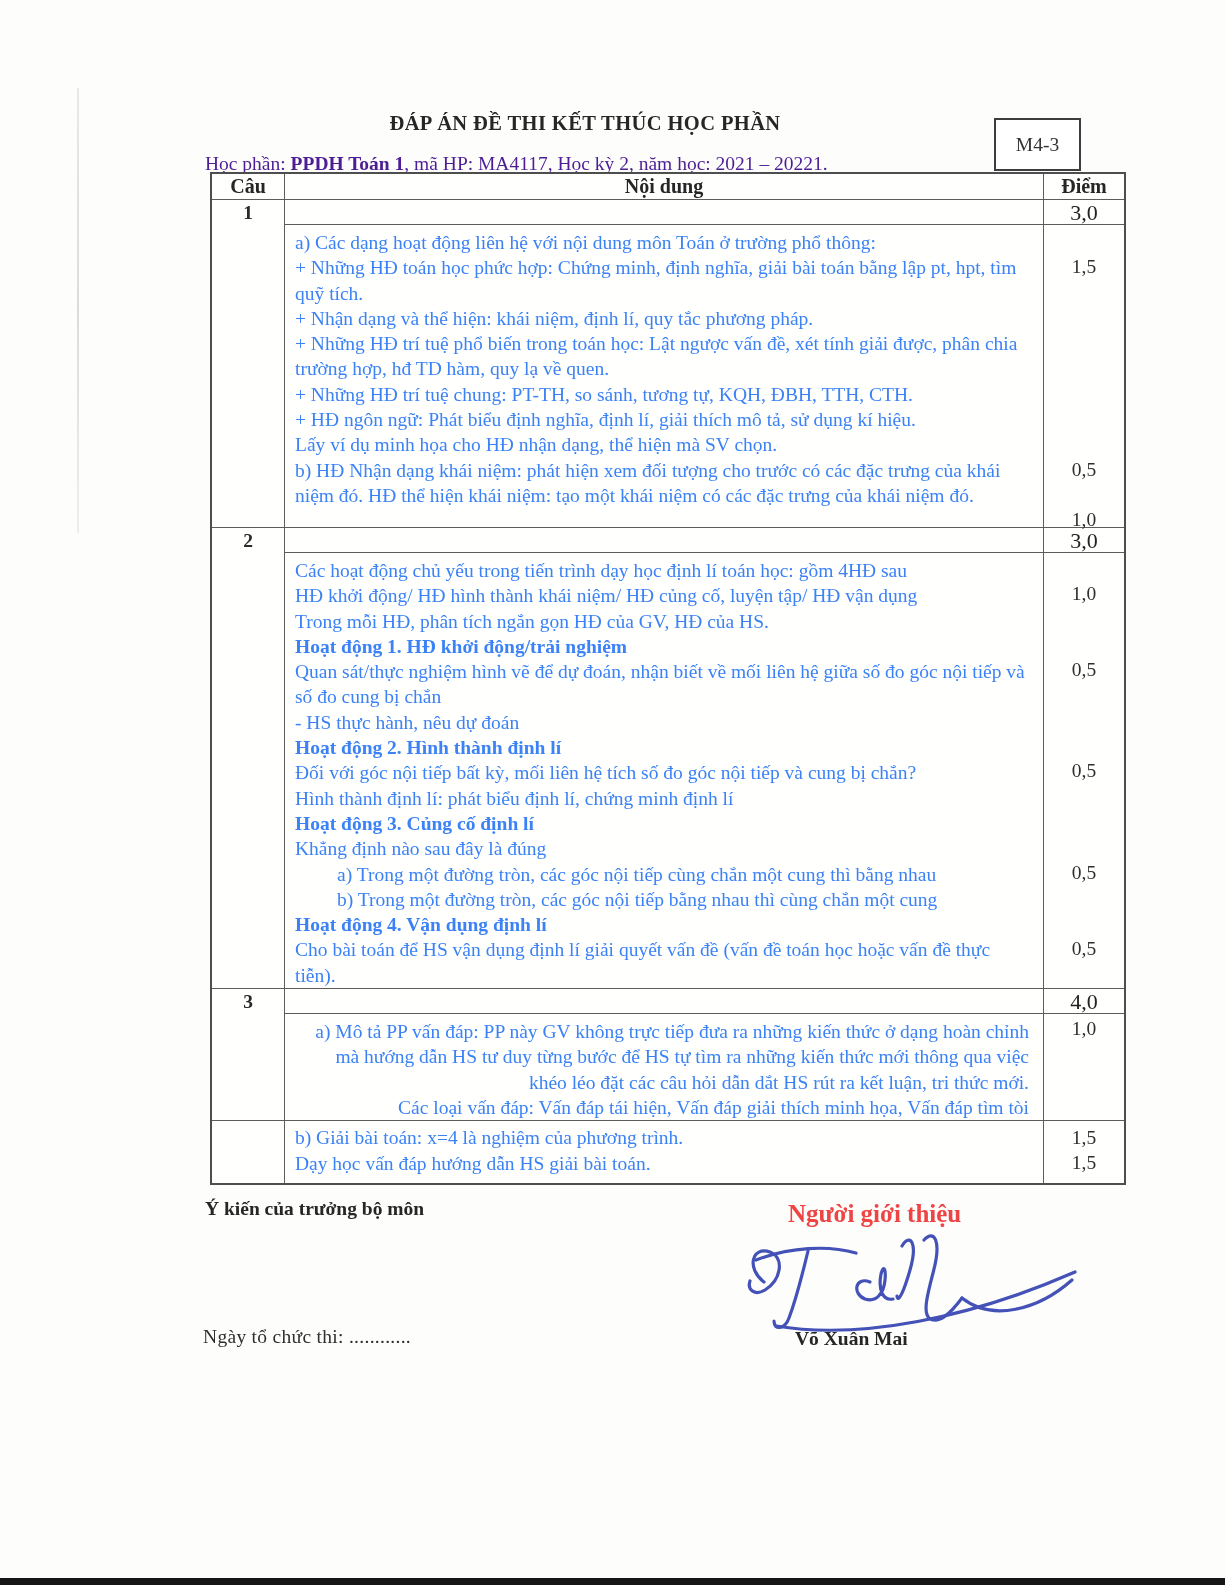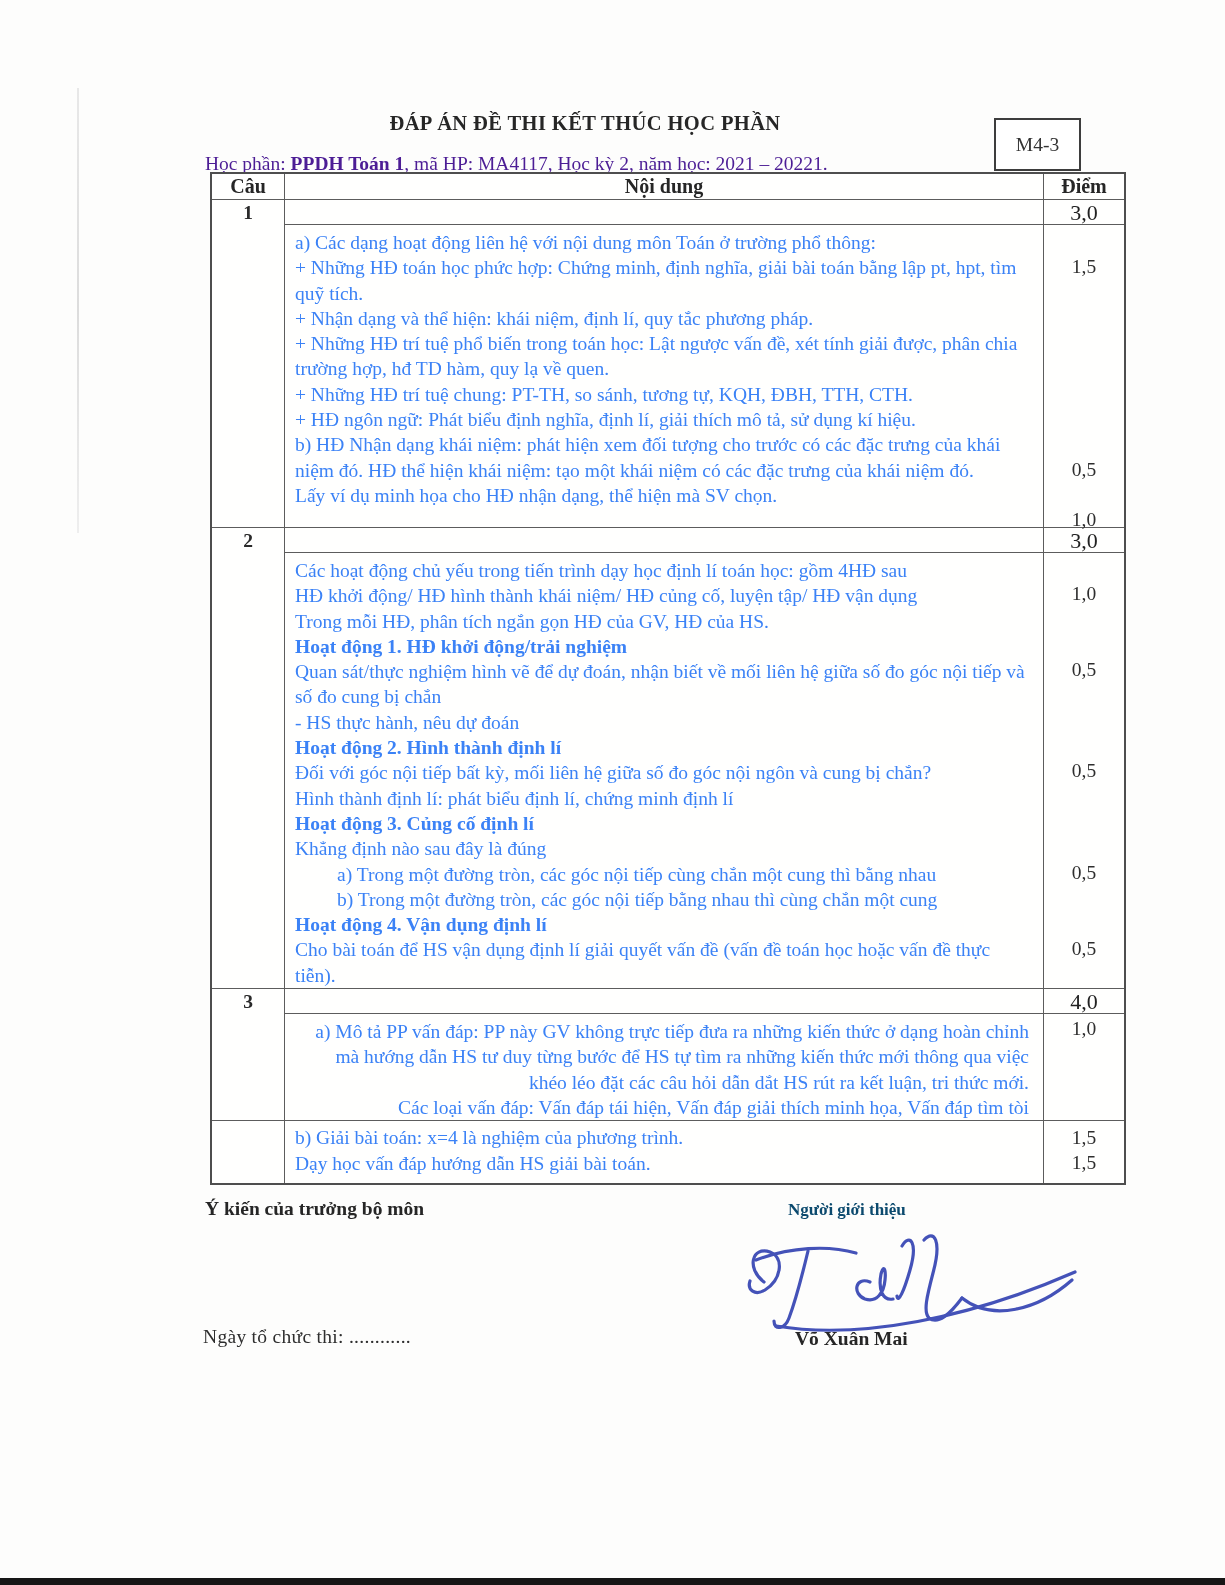--- a/index.html
+++ b/index.html
@@ -115,21 +115,21 @@
   .g-q3bc { grid-row:8; grid-column:2; }
   .g-q3bp { grid-row:8; grid-column:3; }
 
   
   .f-left-title {
     position:absolute; left:205px; top:1198px;
     font-weight:bold; font-size:19.5px; color:#262626;
   }
   .f-right-title {
     position:absolute; left:788px; top:1200px;
-    font-weight:bold; font-size:17px; color:#0c4a6e;
+    font-weight:bold; font-size:25px; color:#ef4444;
   }
   .f-date {
     position:absolute; left:203px; top:1326px;
     font-size:19.5px; color:#2e2e2e; letter-spacing:.3px;
   }
   .f-signer {
     position:absolute; left:795px; top:1328px;
     font-weight:bold; font-size:19.5px; color:#262626;
   }
   .signature {
@@ -158,41 +158,41 @@
     <div class="c numcell g-q1n">1</div>
     <div class="c strip g-q1s"></div>
     <div class="c strip totalcell last g-q1t">3,0</div>
     <div class="c content g-q1c" id="q1-content">
       <div class="ln">a) Các dạng hoạt động liên hệ với nội dung môn Toán ở trường phổ thông:</div>
       <div class="ln">+ Những HĐ toán học phức hợp: Chứng minh, định nghĩa, giải bài toán bằng lập pt, hpt, tìm quỹ tích.</div>
       <div class="ln">+ Nhận dạng và thể hiện: khái niệm, định lí, quy tắc phương pháp.</div>
       <div class="ln">+ Những HĐ trí tuệ phổ biến trong toán học: Lật ngược vấn đề, xét tính giải được, phân chia trường hợp, hđ TD hàm, quy lạ về quen.</div>
       <div class="ln">+ Những HĐ trí tuệ chung: PT-TH, so sánh, tương tự, KQH, ĐBH, TTH, CTH.</div>
       <div class="ln">+ HĐ ngôn ngữ: Phát biểu định nghĩa, định lí, giải thích mô tả, sử dụng kí hiệu.</div>
+      <div class="ln">Lấy ví dụ minh họa cho HĐ nhận dạng, thể hiện mà SV chọn.</div>
       <div class="ln">b) HĐ Nhận dạng khái niệm: phát hiện xem đối tượng cho trước có các đặc trưng của khái niệm đó. HĐ thể hiện khái niệm: tạo một khái niệm có các đặc trưng của khái niệm đó.</div>
-      <div class="ln">Lấy ví dụ minh họa cho HĐ nhận dạng, thể hiện mà SV chọn.</div>
     </div>
     <div class="c pts last g-q1p" id="q1-pts">
       <span class="sc p0">1,5</span>
       <span class="sc p1">0,5</span>
       <span class="sc p2">1,0</span>
     </div>
 
     <div class="c numcell g-q2n">2</div>
     <div class="c strip g-q2s"></div>
     <div class="c strip totalcell last g-q2t">3,0</div>
     <div class="c content g-q2c" id="q2-content">
       <div class="ln">Các hoạt động chủ yếu trong tiến trình dạy học định lí toán học: gồm 4HĐ sau</div>
       <div class="ln">HĐ khởi động/ HĐ hình thành khái niệm/ HĐ củng cố, luyện tập/ HĐ vận dụng</div>
       <div class="ln">Trong mỗi HĐ, phân tích ngắn gọn HĐ của GV, HĐ của HS.</div>
       <div class="ln bold">Hoạt động 1. HĐ khởi động/trải nghiệm</div>
       <div class="ln">Quan sát/thực nghiệm hình vẽ để dự đoán, nhận biết về mối liên hệ giữa số đo góc nội tiếp và số đo cung bị chắn</div>
       <div class="ln">- HS thực hành, nêu dự đoán</div>
       <div class="ln bold">Hoạt động 2. Hình thành định lí</div>
-      <div class="ln">Đối với góc nội tiếp bất kỳ, mối liên hệ giữa số đo góc nội ngôn và cung bị chắn?</div>
+      <div class="ln">Đối với góc nội tiếp bất kỳ, mối liên hệ tích số đo góc nội tiếp và cung bị chắn?</div>
       <div class="ln">Hình thành định lí: phát biểu định lí, chứng minh định lí</div>
       <div class="ln bold">Hoạt động 3. Củng cố định lí</div>
       <div class="ln">Khẳng định nào sau đây là đúng</div>
       <div class="ln ind">a)  Trong một đường tròn, các góc nội tiếp cùng chắn một cung thì bằng nhau</div>
       <div class="ln ind">b)  Trong một đường tròn, các góc nội tiếp bằng nhau thì cùng chắn một cung</div>
       <div class="ln bold">Hoạt động 4. Vận dụng định lí</div>
       <div class="ln">Cho bài toán để HS vận dụng định lí giải quyết vấn đề (vấn đề toán học hoặc vấn đề thực tiễn).</div>
     </div>
     <div class="c pts last g-q2p" id="q2-pts">
       <span class="sc p0">1,0</span>

